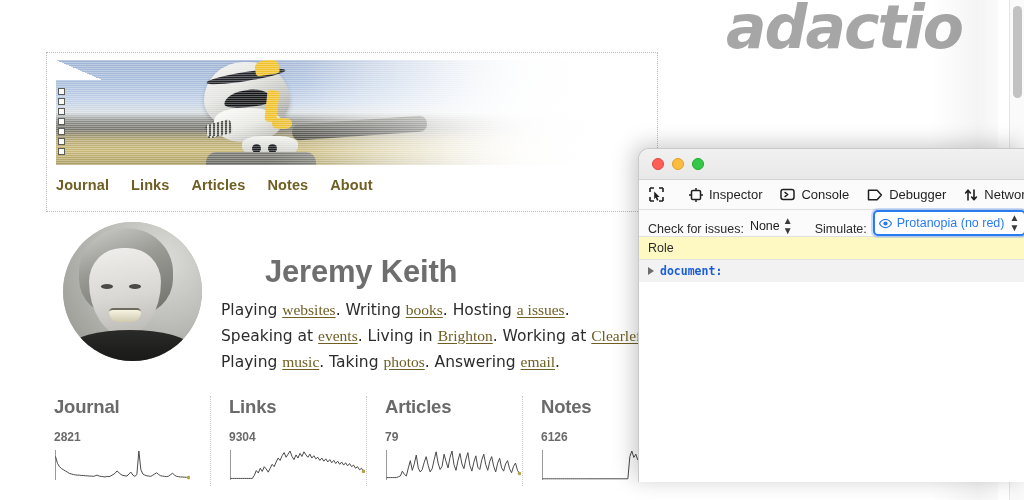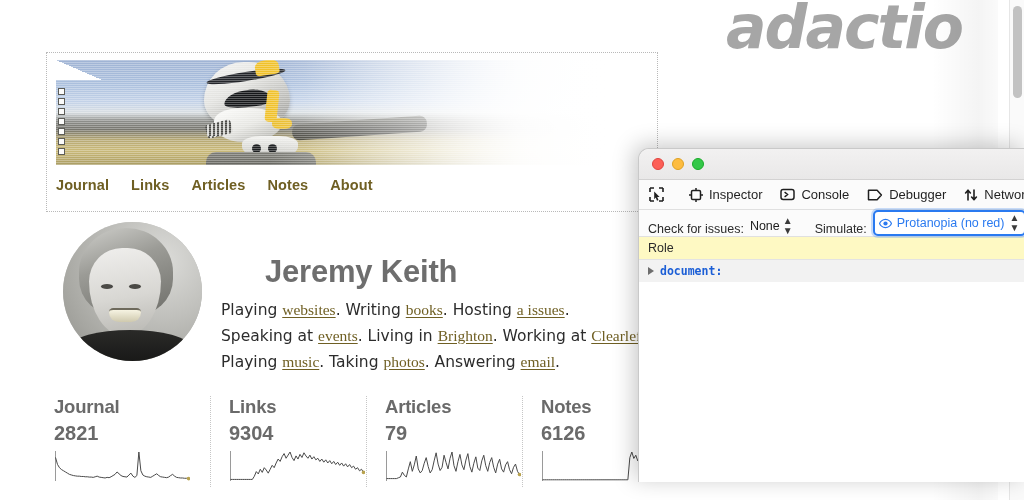--- a/index.html
+++ b/index.html
@@ -207,21 +207,21 @@
   .bio a { color: #6f5f23; text-decoration: underline; text-underline-offset: 2px; font-family: Liberation Serif, serif; }
 
   
   .stats {
     position: absolute; left: 54px; top: 396px;
     display: flex;
   }
   .stat { width: 156px; padding-right: 14px; position: relative; }
   .stat + .stat { border-left: 1px dotted #c6c6c6; padding-left: 18px; }
   .stat h3 { font-size: 18.5px; font-weight: 700; color: #6a6a6a; letter-spacing: -.2px; }
-  .stat .num { font-size: 20px; font-weight: 700; color: #6a6a6a; margin-top: 4px; }
+  .stat .num { font-size: 12px; font-weight: 700; color: #6a6a6a; margin-top: 12px; }
   .stat .spark { margin-top: 4px; height: 34px; width: 136px; }
 
   
   .page-shade {
     position: absolute; right: 26px; top: 0; width: 66px; height: 500px;
     background: linear-gradient(to right, rgba(0,0,0,0) 0%, rgba(0,0,0,0.045) 70%, rgba(0,0,0,0.02) 100%);
     pointer-events: none;
   }
 
   

